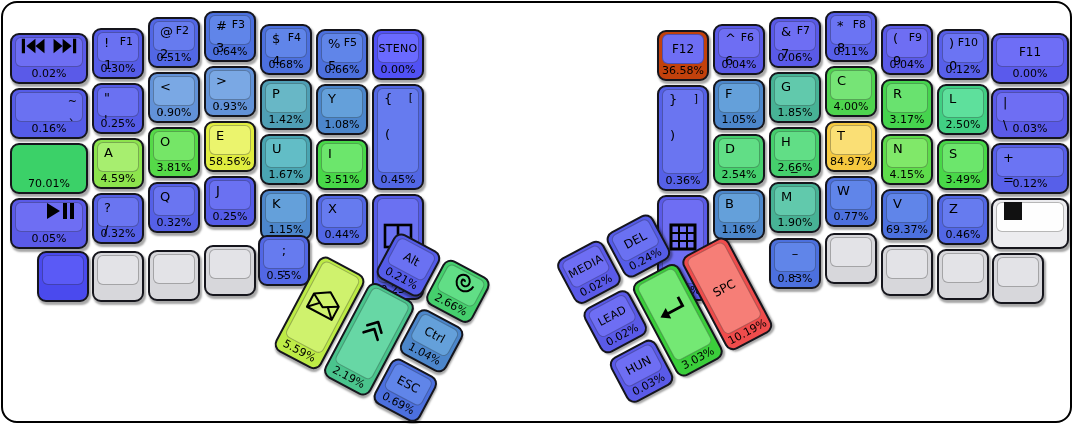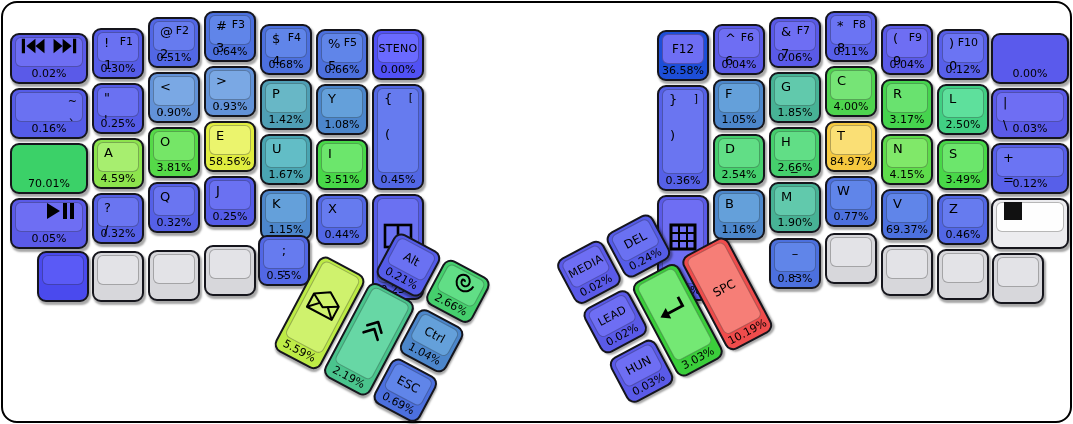--- a/index.html
+++ b/index.html
@@ -254,21 +254,21 @@
     </div>
     <div class="key" style="left: 258px; top: 235px; width: 52px; height: 51px; background: rgb(82, 103, 229);">
       <div class="keytop" style="background: rgb(102, 123, 239);">
         <span class="lb tc">;</span>
         <span class="lb mc">:</span>
       </div>
       <span class="pct">0.55%</span>
     </div>
   </div>
 <div class="grp" id="rm">
-    <div class="key" style="left: 657px; top: 30px; width: 52px; height: 51px; background: #1d4ed8;">
+    <div class="key" style="left: 657px; top: 30px; width: 52px; height: 51px; background: #c2410c;">
       <div class="keytop" style="background: rgb(110, 110, 244);">
         <span class="lb c">F12</span>
       </div>
       <span class="pct">36.58%</span>
     </div>
     <div class="key" style="left: 713px; top: 24px; width: 52px; height: 51px; background: rgb(90, 90, 232);">
       <div class="keytop" style="background: rgb(110, 110, 243);">
         <span class="lb tl">^</span>
         <span class="lb tr">F6</span>
         <span class="lb ml">6</span>
@@ -301,20 +301,23 @@
     </div>
     <div class="key" style="left: 937px; top: 29px; width: 52px; height: 51px; background: rgb(87, 95, 233);">
       <div class="keytop" style="background: rgb(107, 116, 243);">
         <span class="lb tl">)</span>
         <span class="lb tr">F10</span>
         <span class="lb ml">0</span>
       </div>
       <span class="pct">0.12%</span>
     </div>
     <div class="key" style="left: 991px; top: 33px; width: 78px; height: 51px; background: rgb(90, 90, 236);">
+      <div class="keytop" style="background: rgb(110, 110, 246);">
+        <span class="lb c">F11</span>
+      </div>
       <span class="pct">0.00%</span>
     </div>
     <div class="key" style="left: 657px; top: 85px; width: 52px; height: 106px; background: rgb(85, 96, 231);">
       <div class="keytop" style="background: rgb(106, 117, 241);">
         <span class="lb tl">}</span>
         <span class="lb tr">]</span>
         <span class="lb mll">)</span>
       </div>
       <span class="pct">0.36%</span>
     </div>

